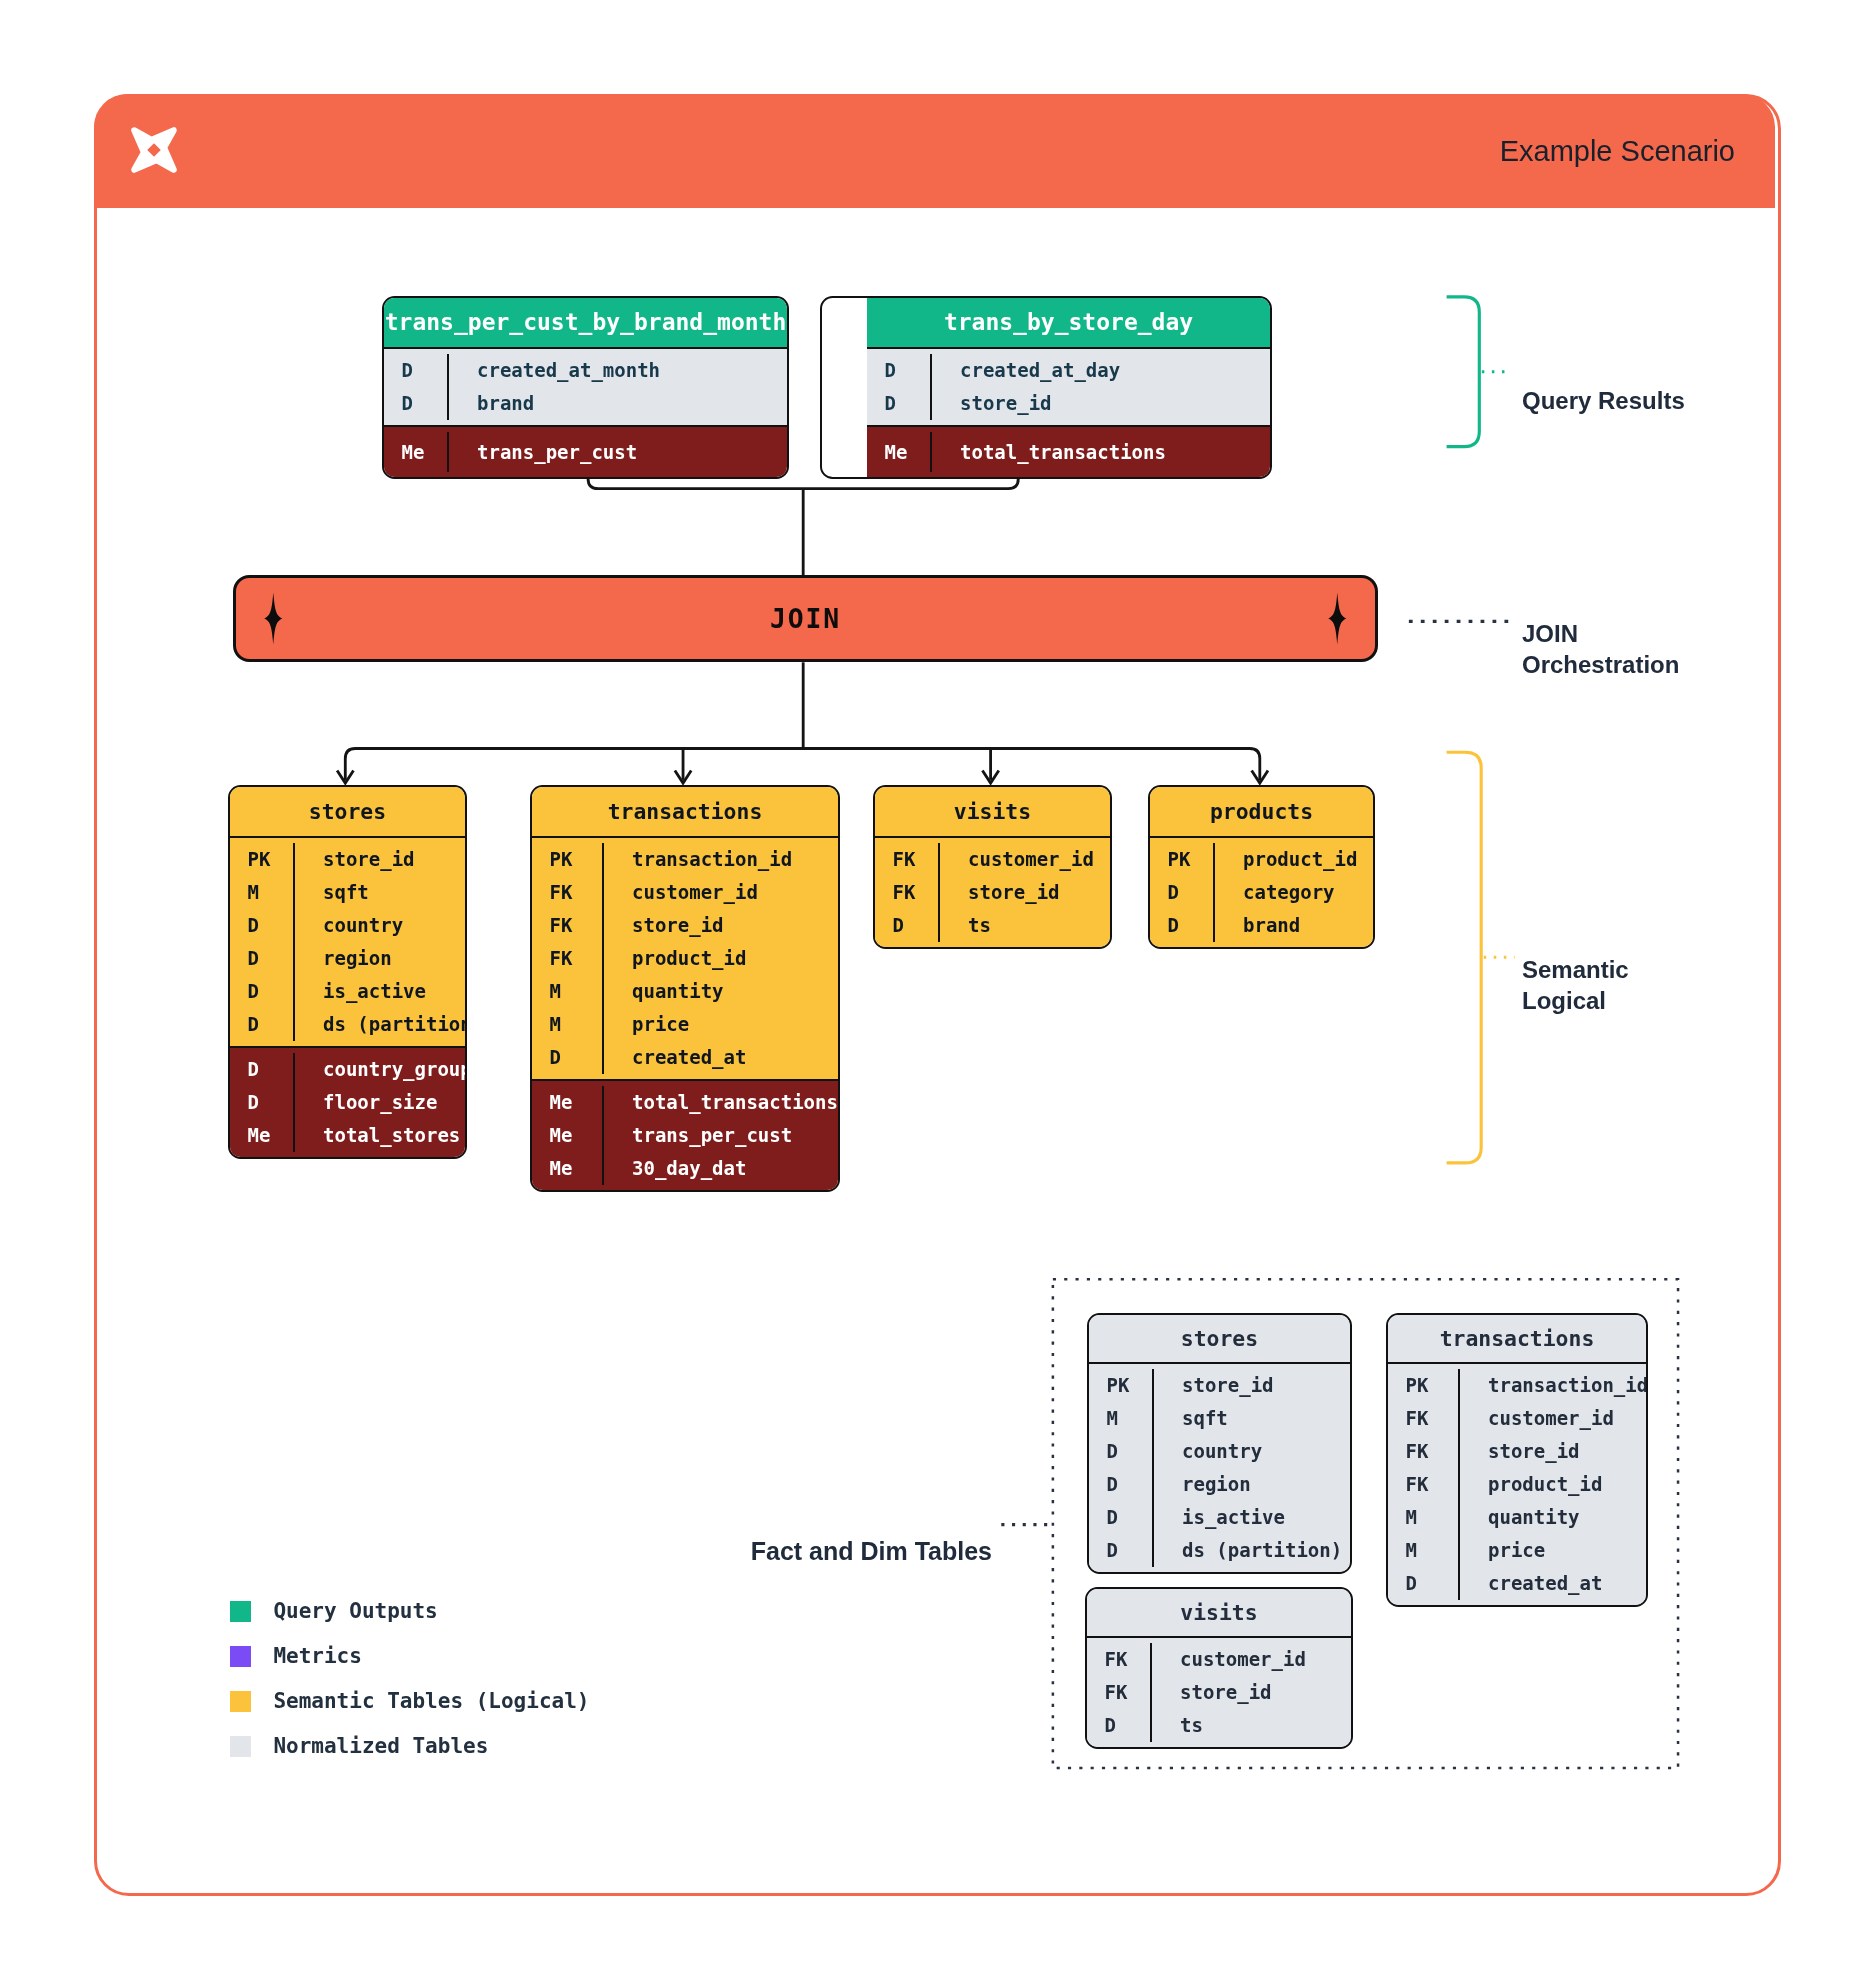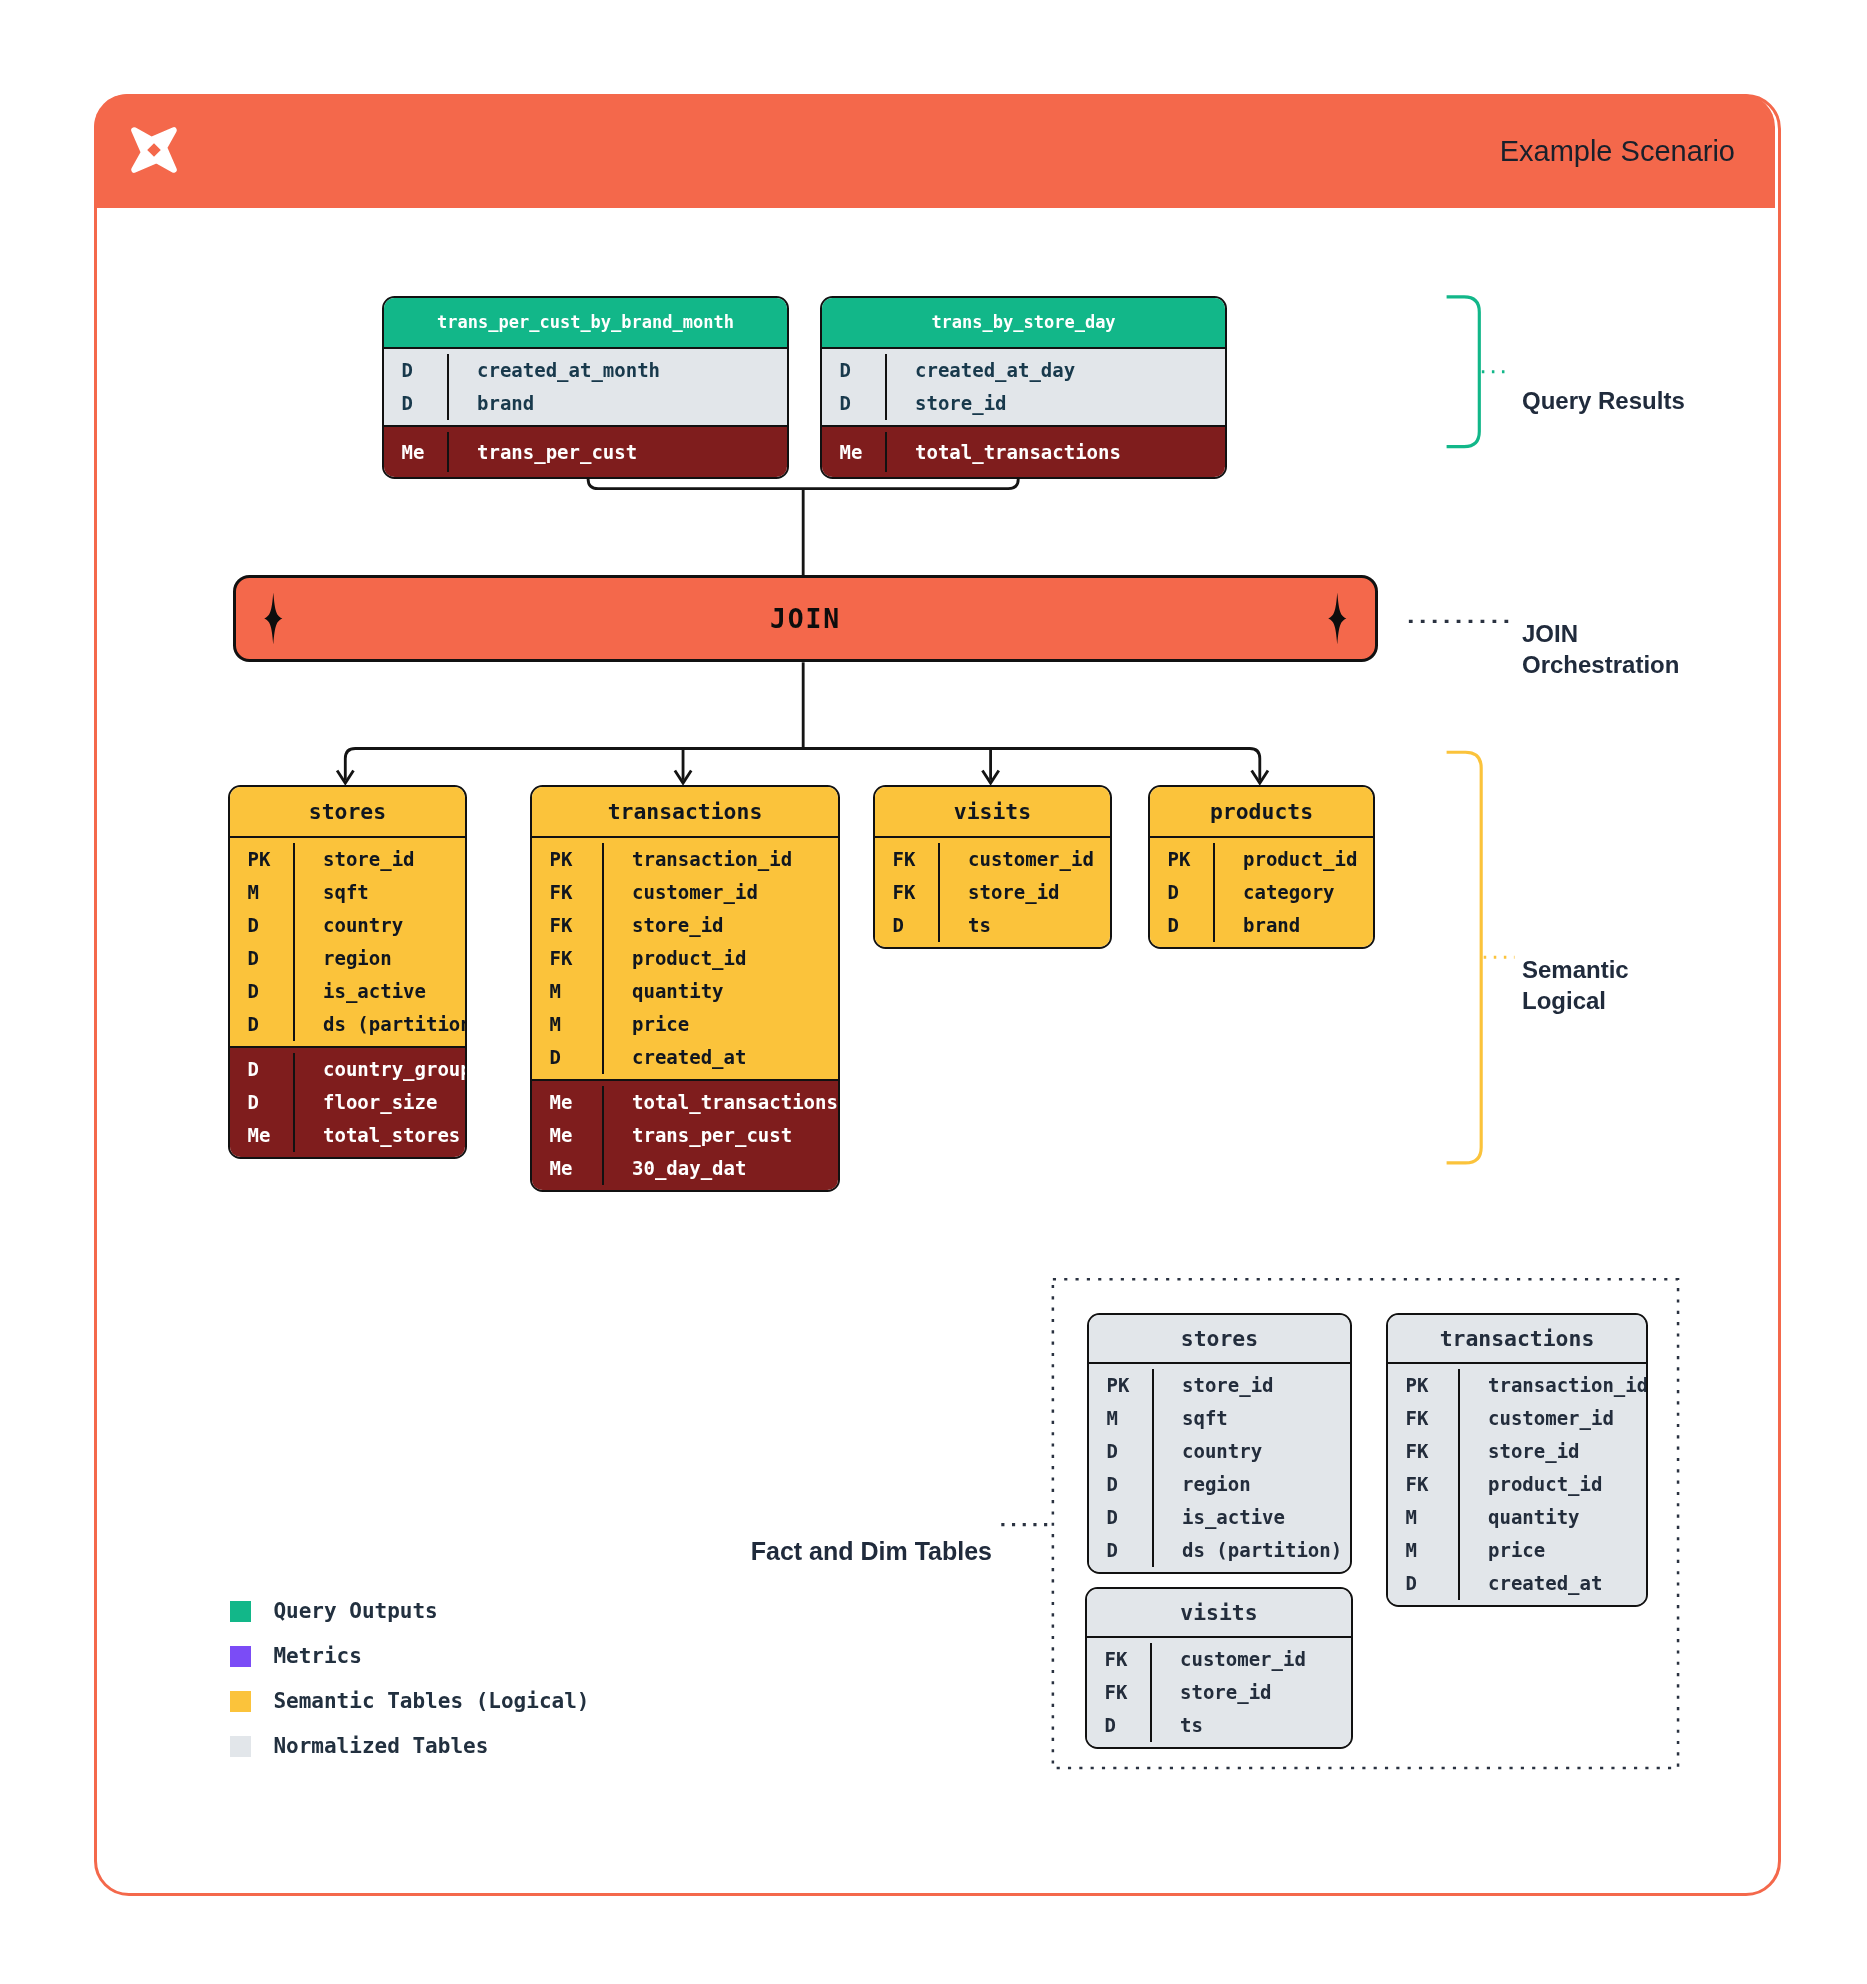--- a/index.html
+++ b/index.html
@@ -10,38 +10,38 @@
   .card-header{position:absolute;left:94px;top:94px;width:1681px;height:114px;
         background:#F4684B;border-radius:33px 33px 0 0;}
   .logo{position:absolute;left:30px;top:26.4px;width:60px;height:60px;}
   .card-title{position:absolute;right:40px;top:0;height:114px;line-height:114px;
         font-family:"Liberation Sans", sans-serif;font-weight:400;font-size:29px;color:#19202b;}
 
   
   .dtable{position:absolute;border:2.5px solid #111111;border-radius:12.6px;overflow:hidden;
           background:#fff;}
   .t-head{text-align:center;font-weight:700;border-bottom:2.5px solid #111111;
-          height:49px;line-height:49px;font-size:17px;}
+          height:49px;line-height:49px;font-size:23px;}
   .t-sec + .t-sec{border-top:2.5px solid #111111;}
   .t-sec{padding:5px 0;}
   .t-row{display:flex;height:33px;line-height:33px;font-weight:700;font-size:19px;}
   .t-key{width:65px;flex:none;border-right:2.5px solid #111111;padding-left:17.6px;box-sizing:border-box;}
   .t-val{padding-left:28px;white-space:nowrap;}
 
   .kind-query .t-head{background:#12B789;color:#ffffff;}
   .kind-query .sec-plain{background:#E2E6EA;color:#18394C;}
   .kind-semantic .t-head{background:#FBC33B;color:#10161F;font-size:21.4px;}
   .kind-semantic .sec-plain{background:#FBC33B;color:#10161F;}
   .kind-normalized .t-head{background:#E2E6EA;color:#232D3C;height:47px;line-height:47px;font-size:21.4px;}
   .kind-normalized .sec-plain{background:#E2E6EA;color:#232D3C;}
   .sec-metric{background:#7f1d1d;color:#ffffff;}
   .kind-query .sec-metric .t-row{height:40px;line-height:40px;}
 
   #t-qr1{left:382px;top:296px;width:403px;}
-  #t-qr2{left:820px;top:296px;width:403px;}
+  #t-qr2{left:820px;top:296px;width:403px;padding-left:45px;}
   #t-sem-stores{left:228px;top:785px;width:235px;}
   #t-sem-trans{left:530px;top:785px;width:306px;}
   #t-sem-visits{left:873px;top:785px;width:235px;}
   #t-sem-products{left:1148px;top:785px;width:223px;}
   #t-norm-stores{left:1087px;top:1313px;width:261px;}
   #t-norm-trans{left:1386px;top:1313px;width:258px;}
   #t-norm-visits{left:1085px;top:1587px;width:264px;}
   #t-sem-trans .t-key,#t-norm-trans .t-key{width:72px;}
 
   

